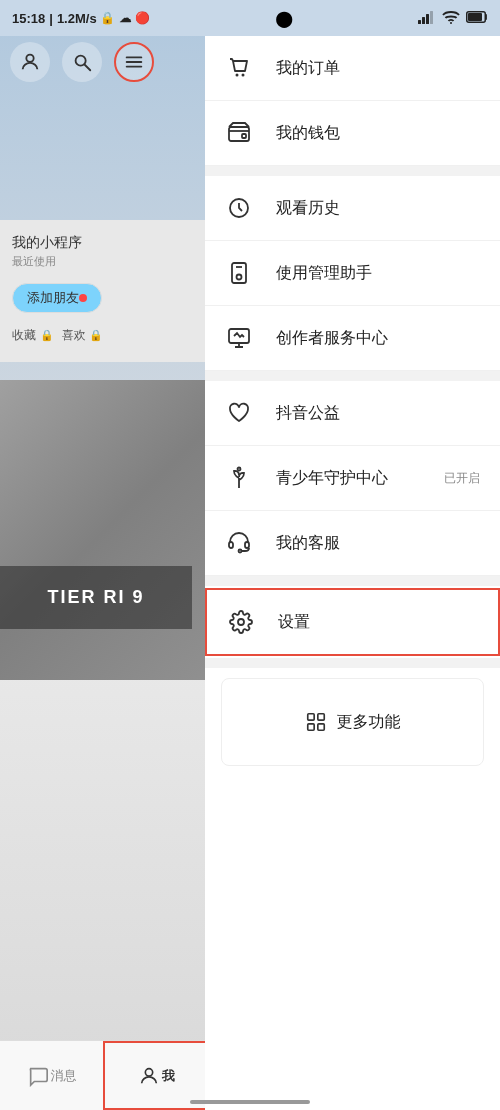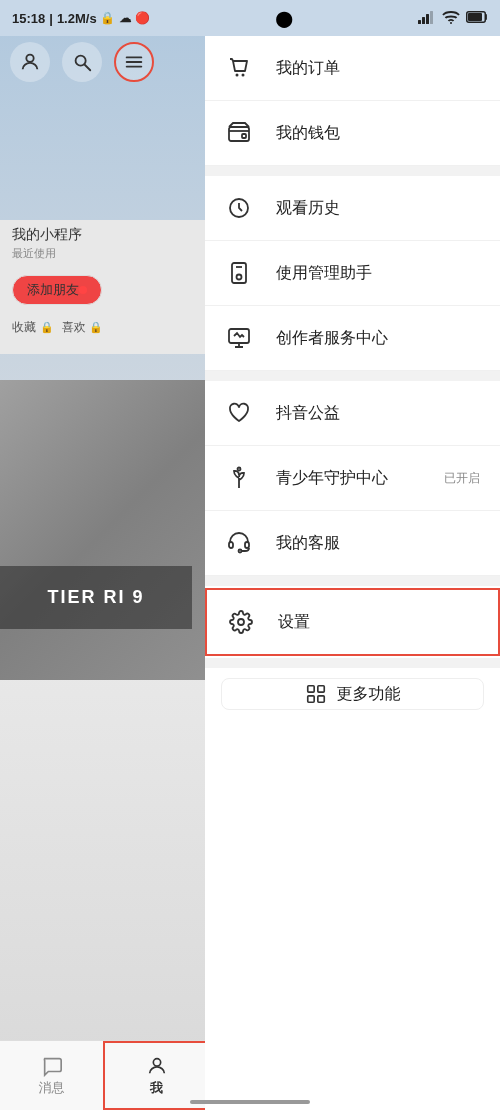--- a/index.html
+++ b/index.html
@@ -103,21 +103,21 @@
       margin-bottom: 2px;
     }
     .mini-program-sub {
       font-size: 11px;
       color: #888;
       margin-bottom: 14px;
     }
     .add-friend-btn {
       display: inline-flex;
       align-items: center;
-      background: #ef4444;
+      background: #7dd3fc;
       border: 1px solid #ddd;
       border-radius: 20px;
       padding: 5px 14px;
       font-size: 13px;
       color: #333;
       cursor: pointer;
       margin-bottom: 14px;
     }
     .add-friend-dot {
       width: 8px;
@@ -189,21 +189,21 @@
       width: 210px;
       height: 70px;
       background: #f8f8f8;
       border-top: 1px solid #ddd;
       display: flex;
       z-index: 10;
     }
     .nav-item {
       flex: 1;
       display: flex;
-      flex-direction: column;
+      flex-direction: row;
       align-items: center;
       justify-content: center;
       font-size: 13px;
       color: #888;
       cursor: pointer;
       gap: 2px;
     }
     .nav-item.active {
       color: #333;
       font-weight: 600;
@@ -271,21 +271,21 @@
       margin: 2px 0;
     }
 
     
     .more-features-btn {
       display: flex;
       align-items: center;
       justify-content: center;
       gap: 10px;
       margin: 10px 16px;
-      padding: 4px;
+      padding: 32px;
       background: white;
       border: 1px solid #eee;
       border-radius: 8px;
       cursor: pointer;
       font-size: 16px;
       color: #222;
     }
     .more-features-btn svg {
       width: 22px;
       height: 22px;
@@ -369,21 +369,21 @@
 
   <div class="icon-circle active-border">
     <svg viewBox="0 0 24 24">
       <line x1="4" y1="7" x2="20" y2="7" stroke-linecap="round"></line>
       <line x1="4" y1="12" x2="20" y2="12" stroke-linecap="round"></line>
       <line x1="4" y1="17" x2="20" y2="17" stroke-linecap="round"></line>
     </svg>
   </div>
 </div>
 
-<div class="left-content" style="position:absolute;top:220px;left:0;width:210px;z-index:3;background:#e8e8e8;padding:6px 12px 8px;">
+<div class="left-content" style="position:absolute;top:220px;left:0;width:210px;z-index:3;background:#e8e8e8;padding:14px 12px 8px;">
   <div class="mini-program-title">我的小程序</div>
   <div class="mini-program-sub">最近使用</div>
   <div class="add-friend-btn">
     <span>添加朋友</span>
     <span class="add-friend-dot"></span>
   </div>
   <div class="collections-row">
     <div class="collection-item">
       <span>收藏</span>
       <span class="lock-icon">🔒</span>

